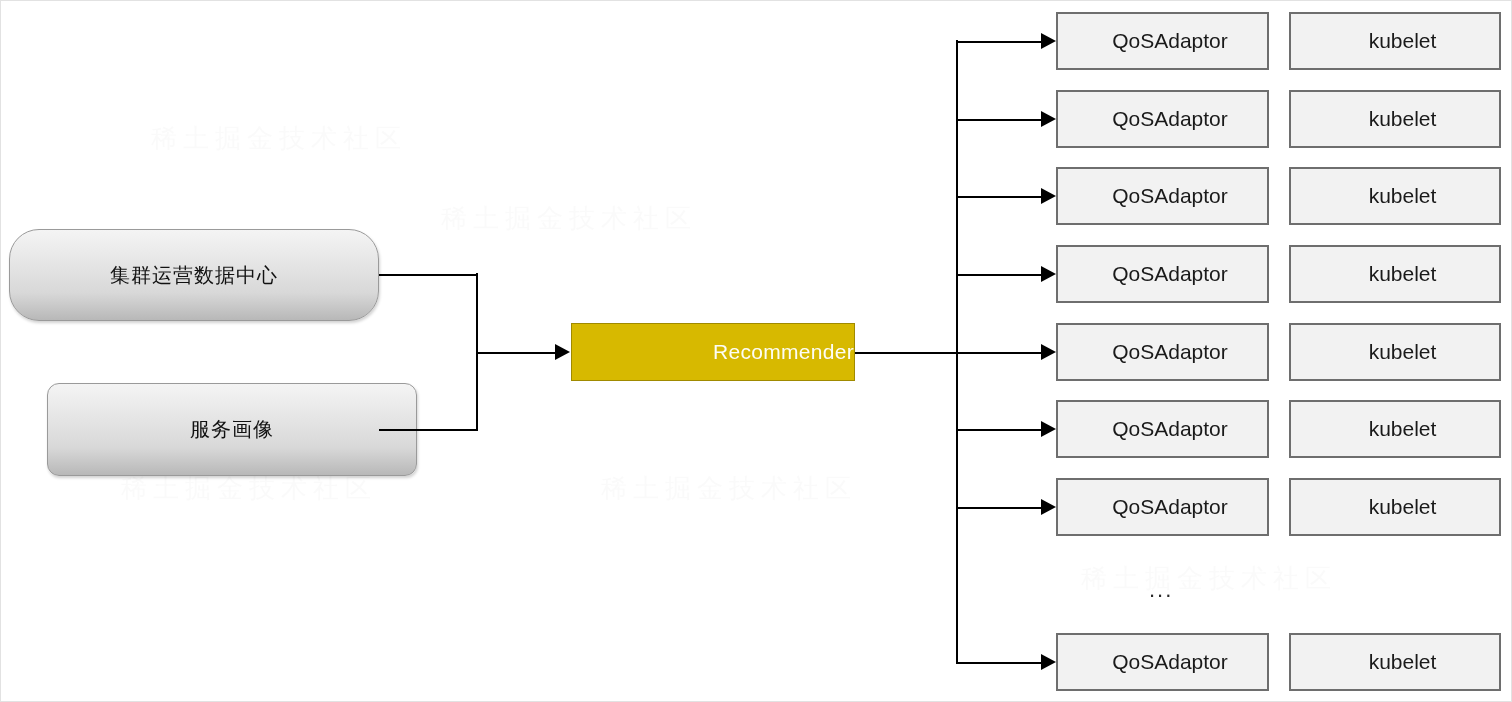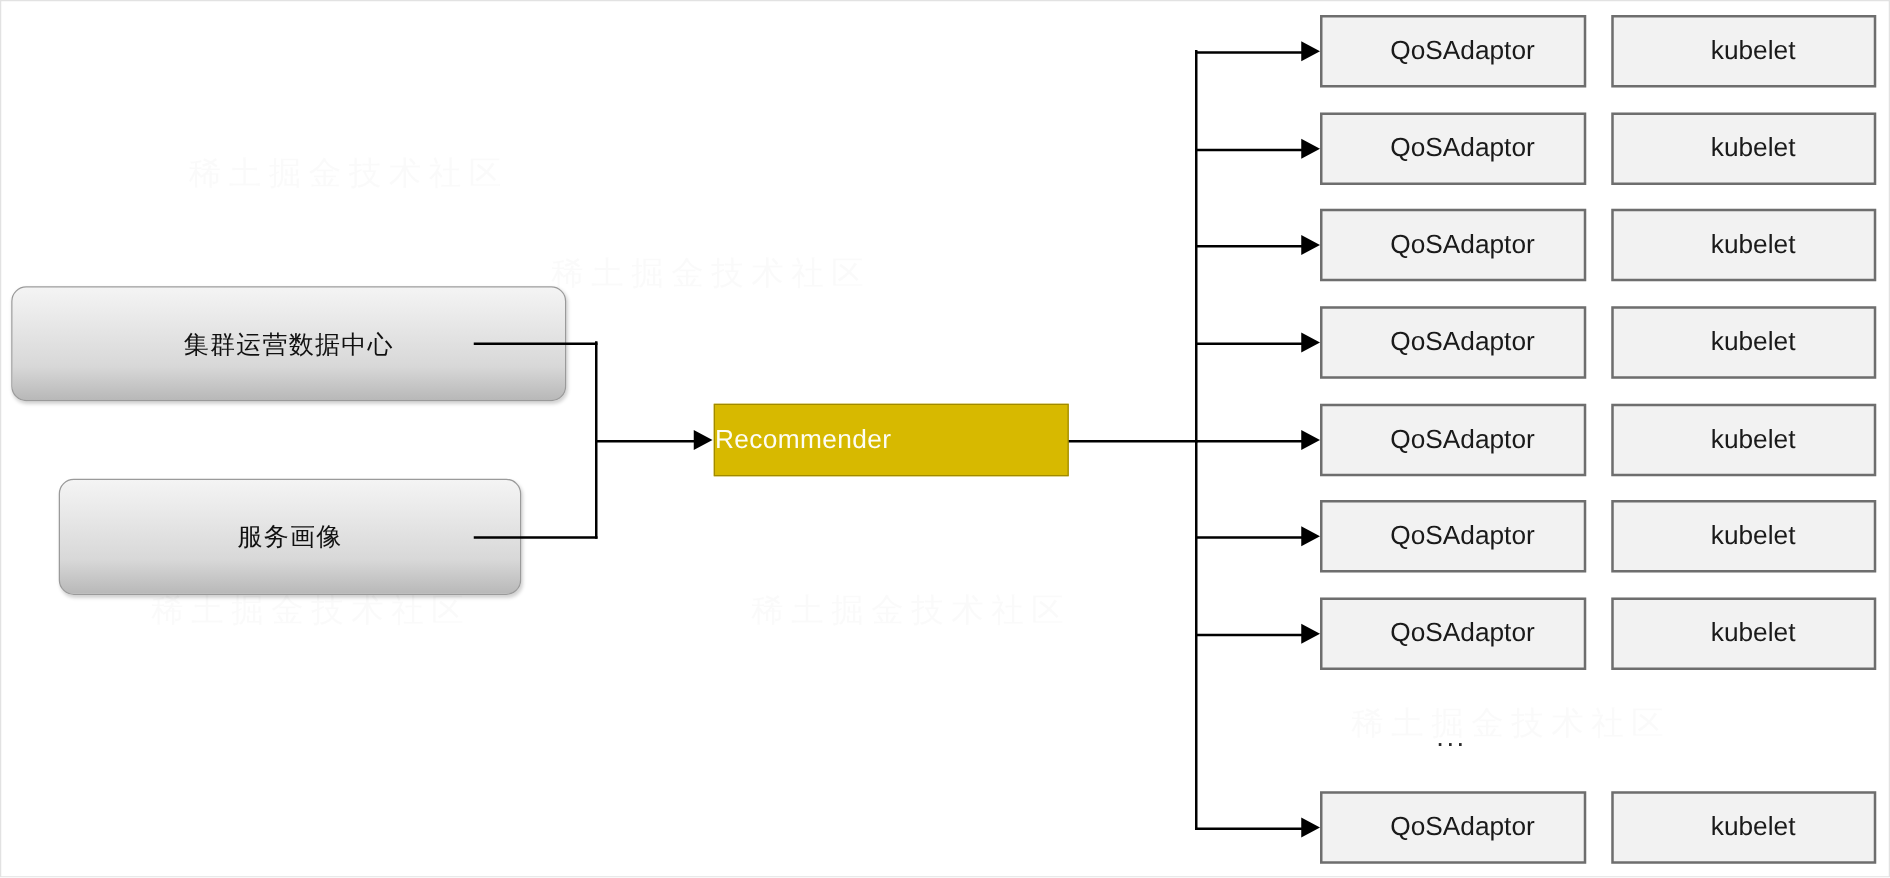--- a/index.html
+++ b/index.html
@@ -50,21 +50,21 @@
     letter-spacing: 1px;
   }
 
   
   .recommender-box {
     position: absolute;
     background: #d7b900;
     border: 1.5px solid #a08a00;
     display: flex;
     align-items: center;
-    justify-content: flex-start;
+    justify-content: flex-end;
     color: #fdfdf4;
     font-size: 21px;
     letter-spacing: 0.3px;
   }
 
   
   .plain-box {
     position: absolute;
     background: #f2f2f2;
     border: 2px solid #6e6e6e;
@@ -118,21 +118,21 @@
 <body>
 
 <div id="canvas">
 
   <div class="bg-watermark bgw1">稀土掘金技术社区</div>
   <div class="bg-watermark bgw2">稀土掘金技术社区</div>
   <div class="bg-watermark bgw3">稀土掘金技术社区</div>
   <div class="bg-watermark bgw4">稀土掘金技术社区</div>
   <div class="bg-watermark bgw5">稀土掘金技术社区</div>
 
-  <div class="grad-box" style="left:8px; top:228px; width:444px; height:92px;">
+  <div class="grad-box" style="left:8px; top:228px; width:370px; height:92px;border-radius:30px;">
     <span>集群运营数据中心</span>
   </div>
 
   <div class="grad-box" style="left:8px; top:382px; width:370px; height:93px;margin-left:38px;">
     <span>服务画像</span>
   </div>
 
   <div class="line-h" style="left:378px; top:273px; width:99px;"></div>
 
   <div class="line-h" style="left:378px; top:428px; width:99px;"></div>

